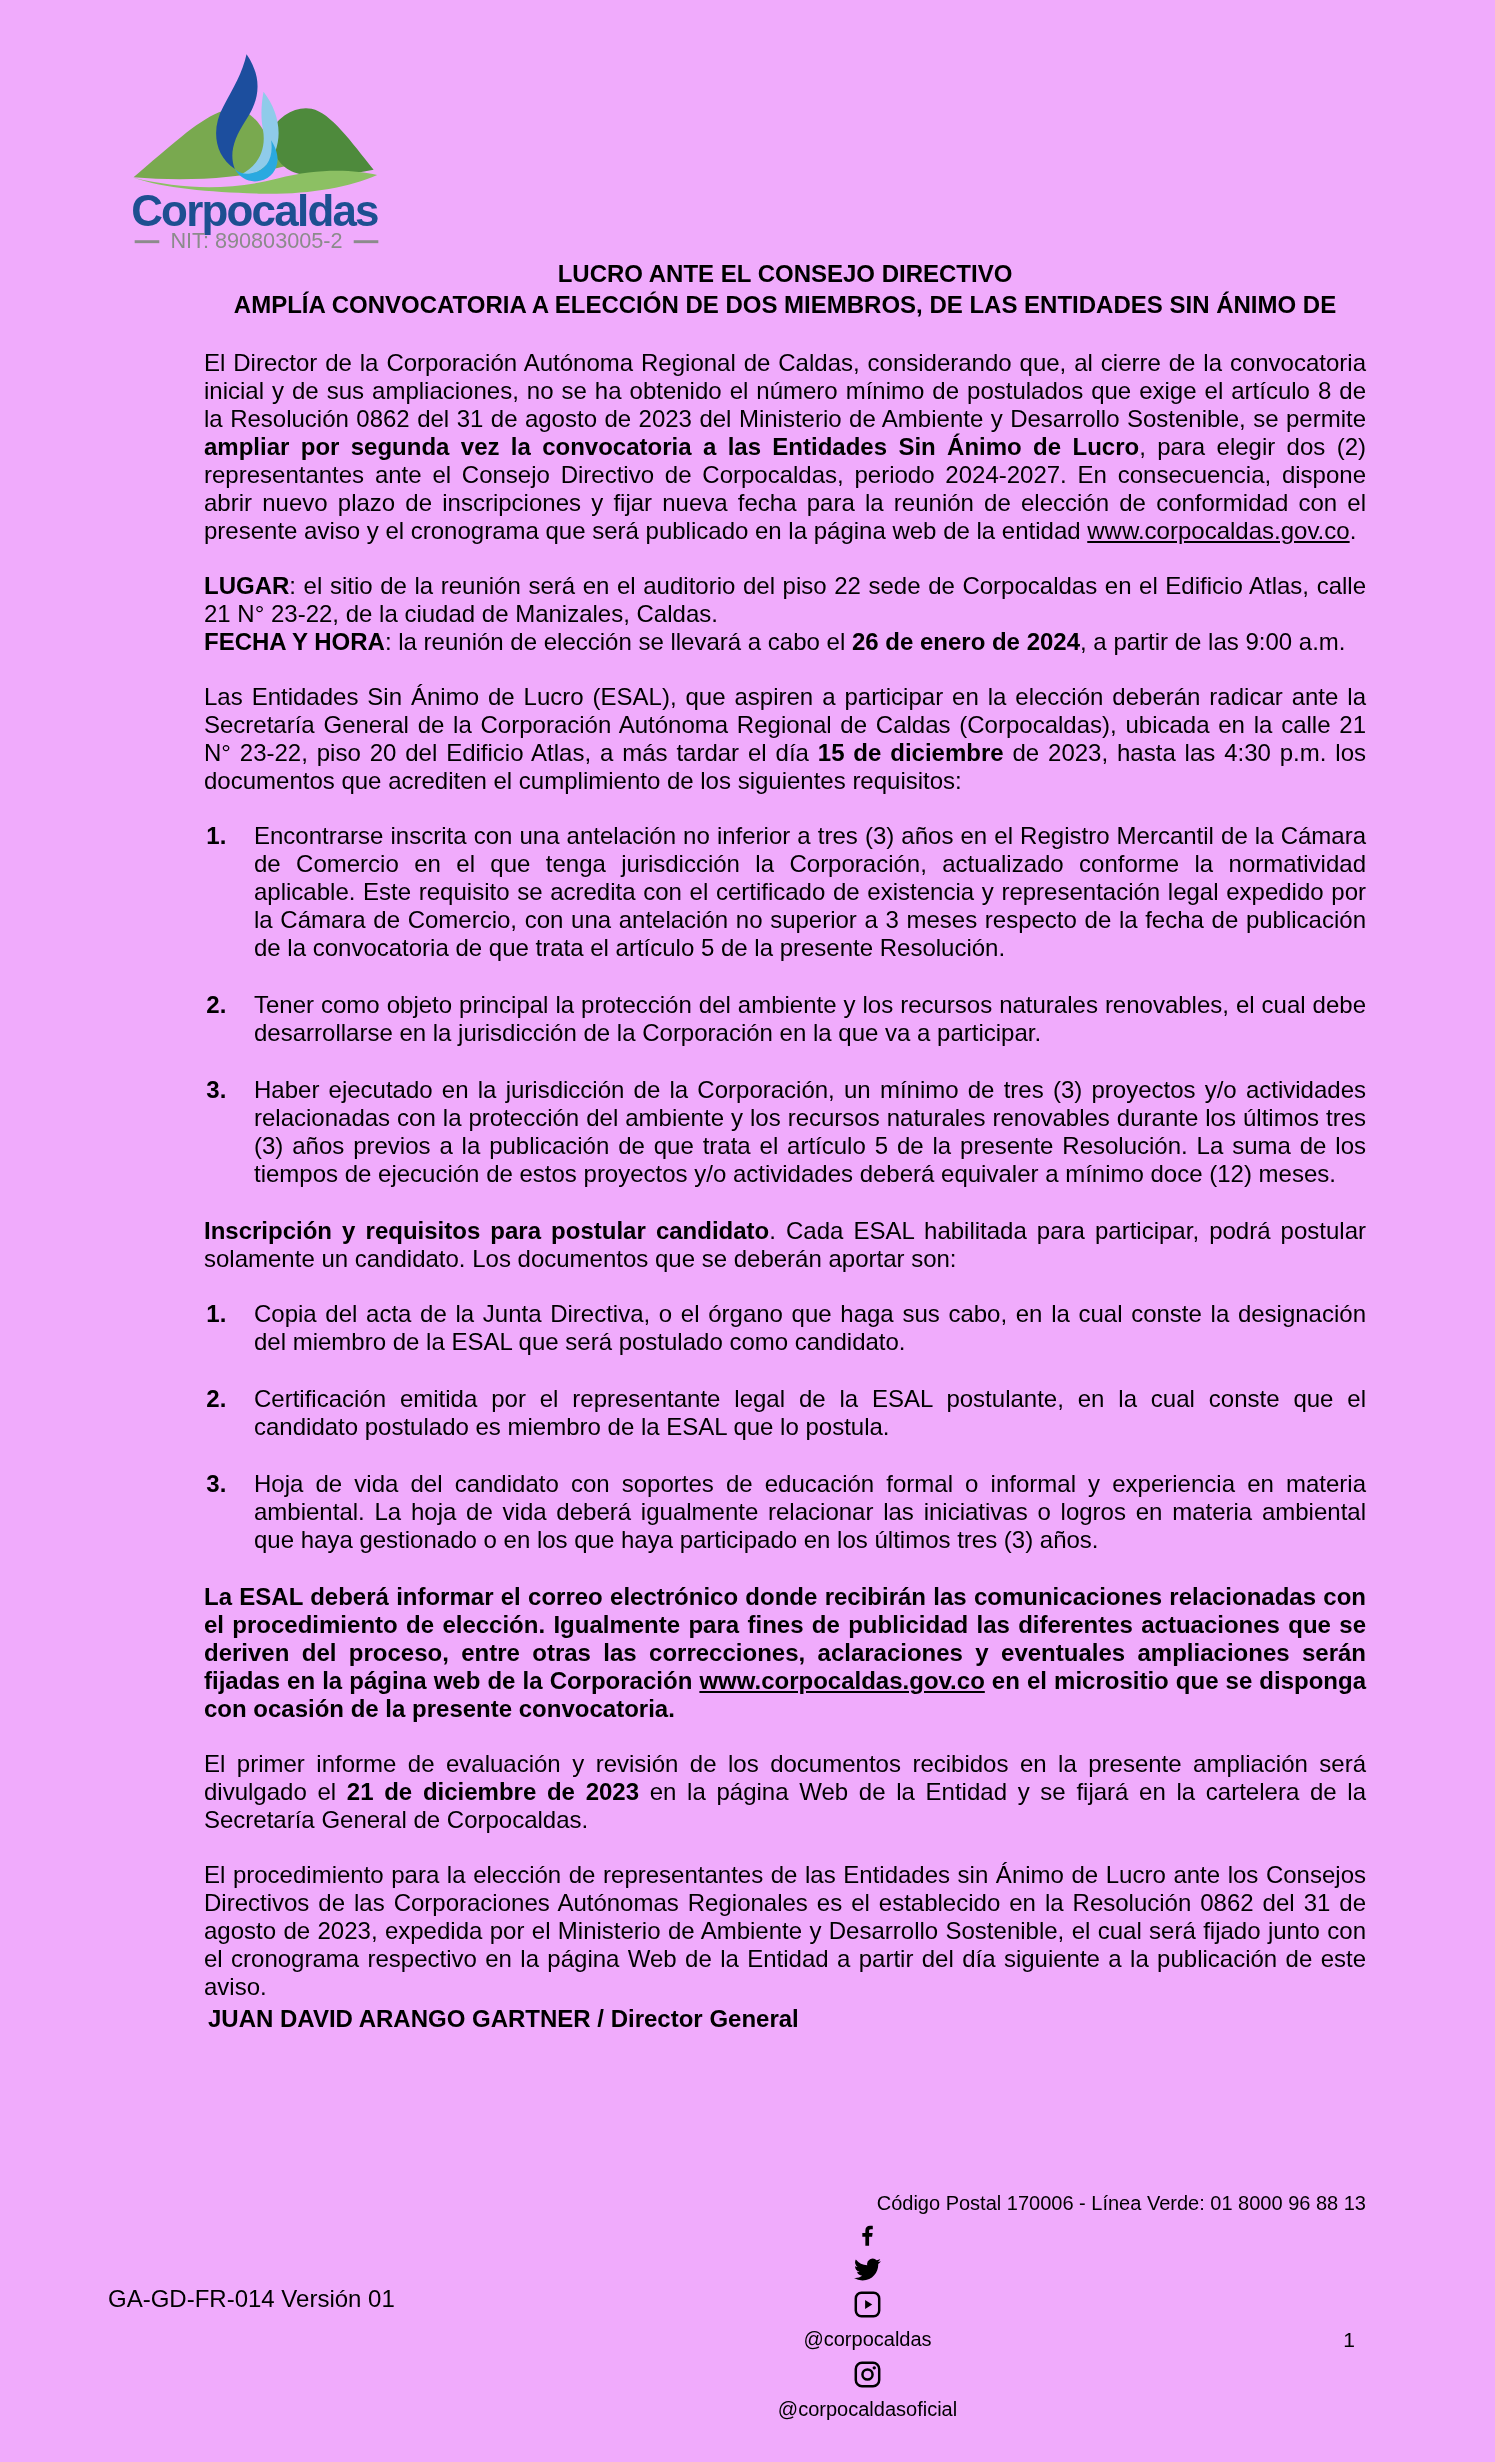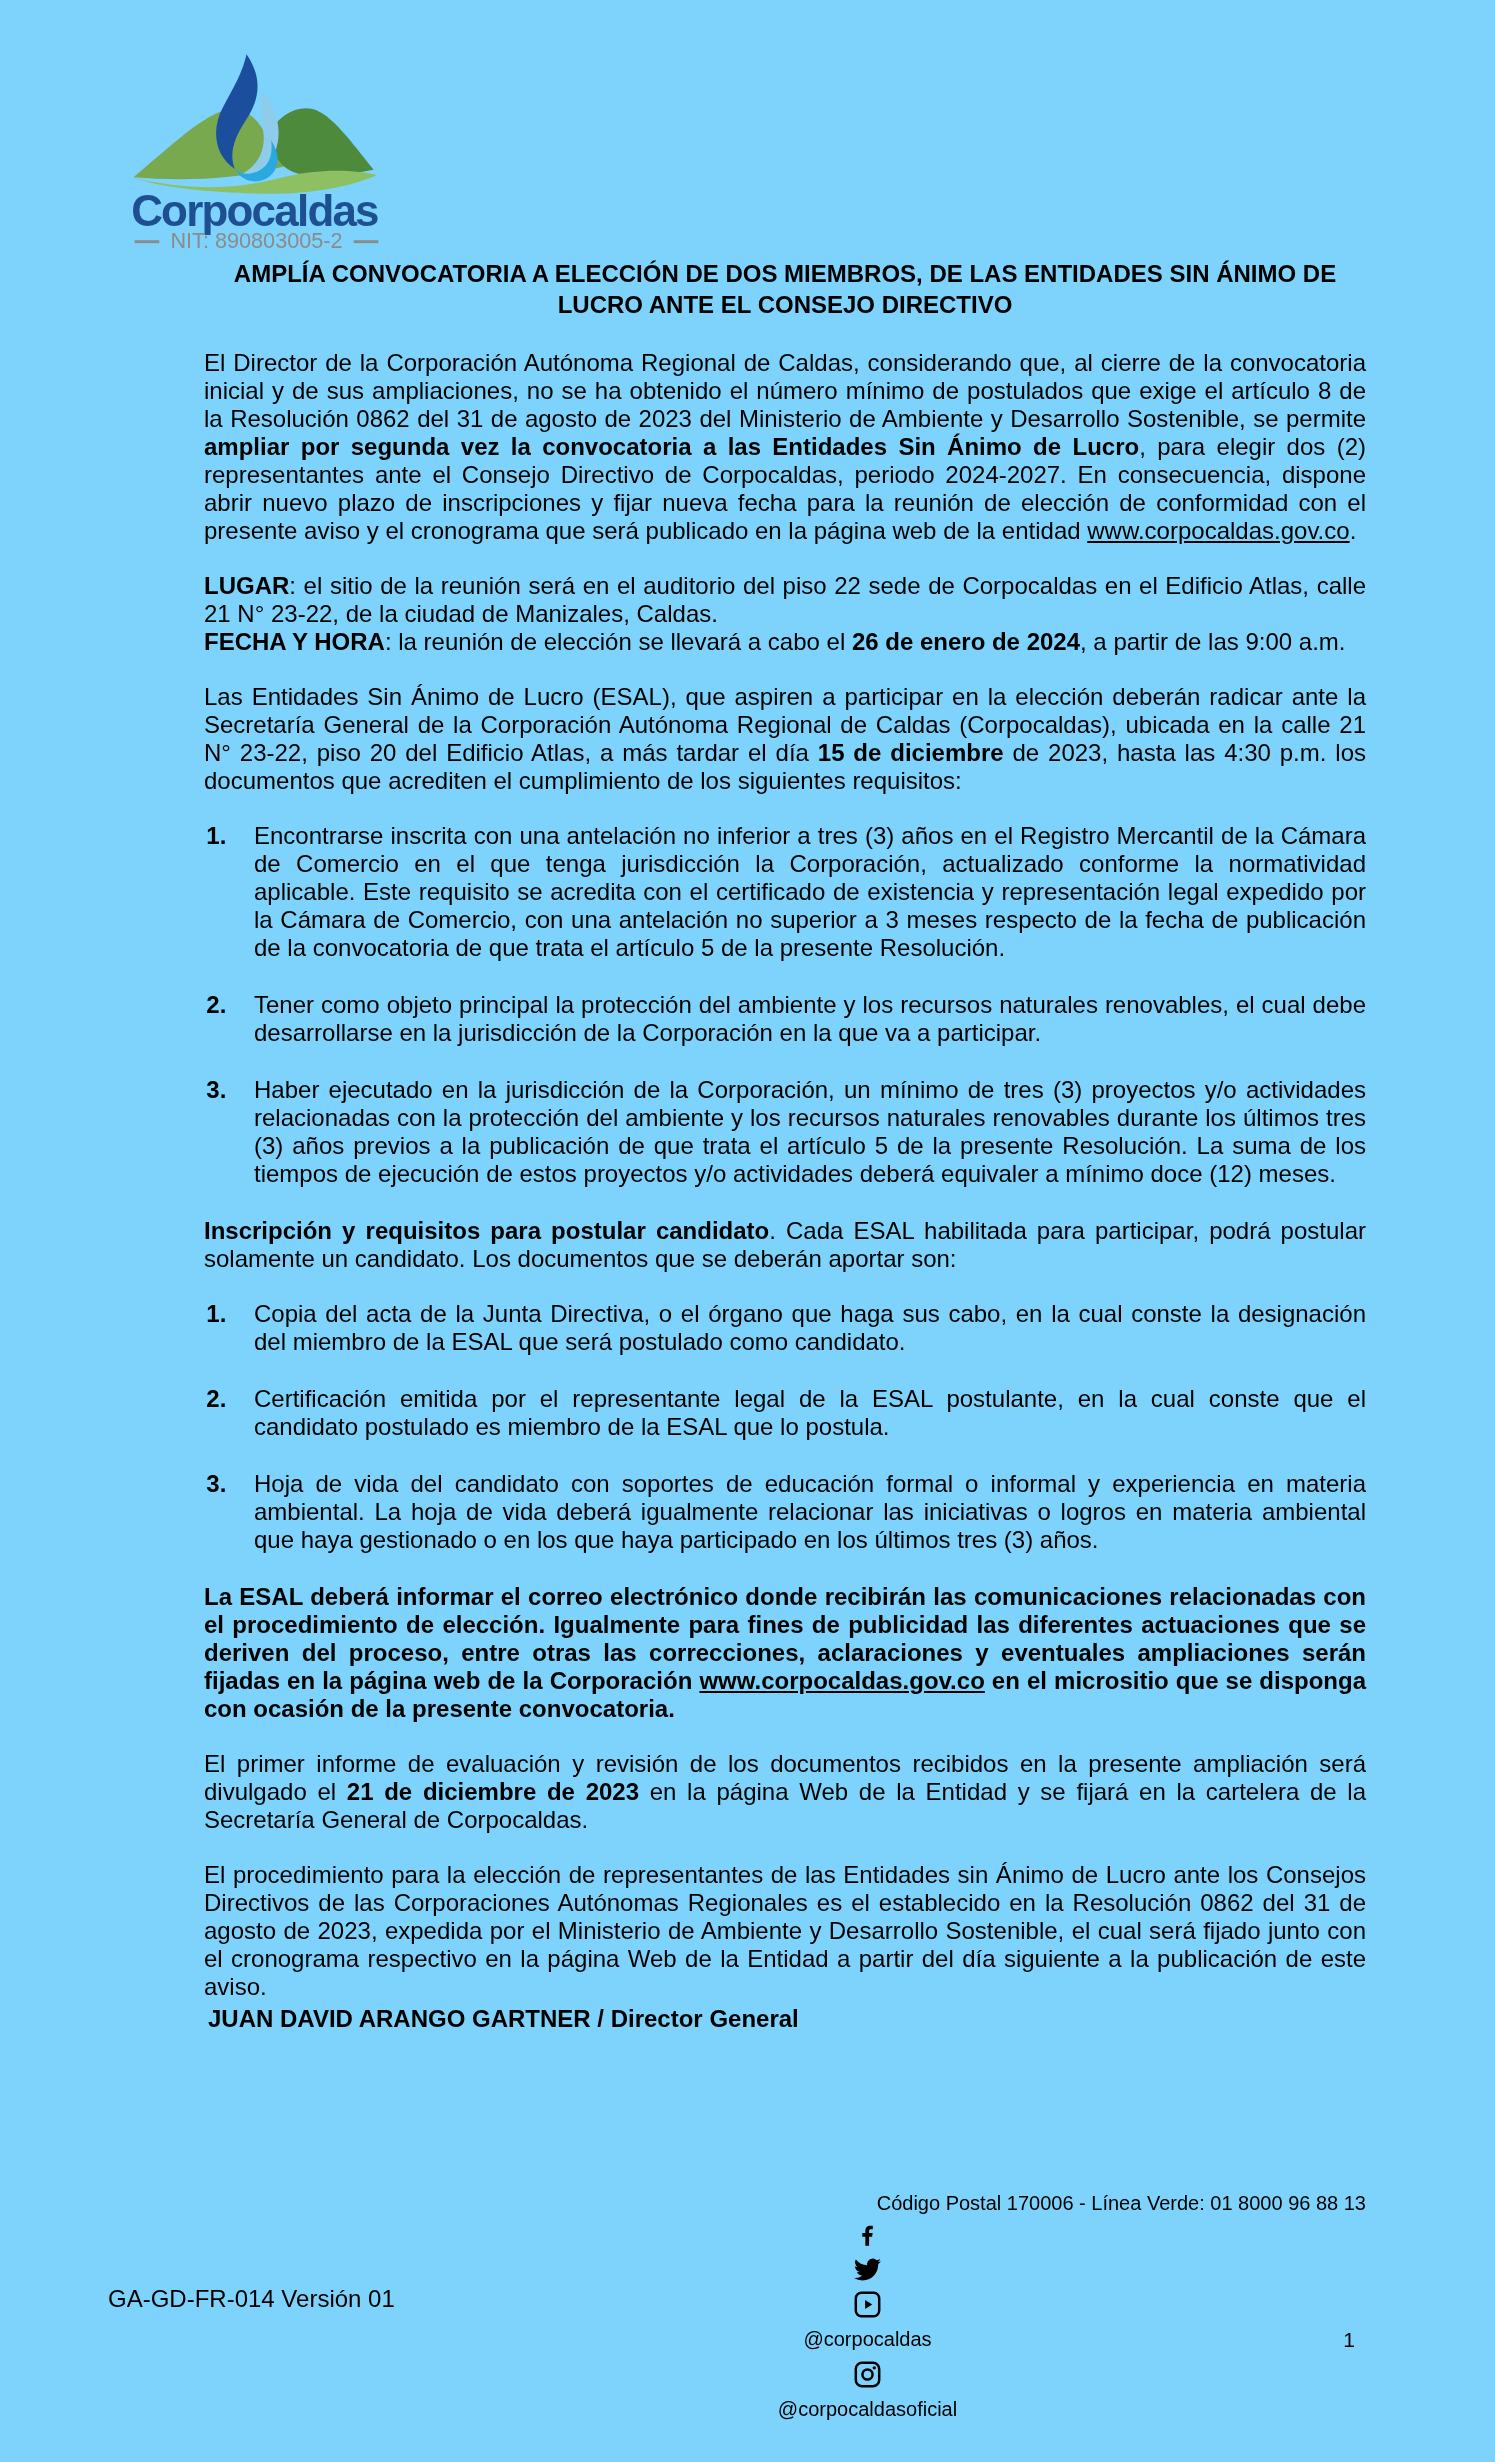--- a/index.html
+++ b/index.html
@@ -1,17 +1,17 @@
 <!DOCTYPE html>
 <html style="font-size:9.4px"><head>
 <meta charset="utf-8">
 <style>
   html, body { margin:0; padding:0; background:#ffffff; }
   .page {
-    position:relative; width:1495px; height:2462px; background:#7dd3fc;
+    position:relative; width:1495px; height:2462px; background:#f0abfc;
     font-family:"Liberation Sans", sans-serif; color:#000;
     overflow:hidden;
   }
   
   .logo { position:absolute; left:130px; top:53px; width:253px; height:197px; }
   .logo svg { width:100%; height:100%; display:block; }
   
   .content {
     position:absolute; left:204px; top:259px; width:1162px;
     font-size:24px; line-height:28px;
@@ -65,22 +65,22 @@
 
       <line x1="8" y1="322" x2="50" y2="322" stroke="#8B8B8B" stroke-width="5"></line>
       <text x="216" y="333" text-anchor="middle" font-family="Liberation Sans, sans-serif" font-size="37" fill="#8B8B8B">NIT: 890803005-2</text>
       <line x1="382" y1="322" x2="424" y2="322" stroke="#8B8B8B" stroke-width="5"></line>
     </svg>
   </div>
 
   <div class="content">
 
     <h1 class="doc-title" style="font-size:24px; line-height:30.5px;">
+      <span>LUCRO ANTE EL CONSEJO DIRECTIVO</span>
       <span>AMPLÍA CONVOCATORIA A ELECCIÓN DE DOS MIEMBROS, DE LAS ENTIDADES SIN ÁNIMO DE</span>
-      <span>LUCRO ANTE EL CONSEJO DIRECTIVO</span>
     </h1>
 
     <p><span>El Director de la Corporación Autónoma Regional de Caldas, considerando que, al cierre de la convocatoria inicial y de sus ampliaciones, no se ha obtenido el número mínimo de postulados que exige el artículo 8 de la Resolución 0862 del 31 de agosto de 2023 del Ministerio de Ambiente y Desarrollo Sostenible, se permite </span><b>ampliar por segunda vez la convocatoria a las Entidades Sin Ánimo de Lucro</b><span>, para elegir dos (2) representantes ante el Consejo Directivo de Corpocaldas, periodo 2024-2027. En consecuencia, dispone abrir nuevo plazo de inscripciones y fijar nueva fecha para la reunión de elección de conformidad con el presente aviso y el cronograma que será publicado en la página web de la entidad </span><span class="ulink">www.corpocaldas.gov.co</span><span>.</span></p>
 
     <p class="tight"><b>LUGAR</b><span>: el sitio de la reunión será en el auditorio del piso 22 sede de Corpocaldas en el Edificio Atlas, calle 21 N° 23-22, de la ciudad de Manizales, Caldas.</span></p>
     <p><b>FECHA Y HORA</b><span>: la reunión de elección se llevará a cabo el </span><b>26 de enero de 2024</b><span>, a partir de las 9:00 a.m.</span></p>
 
     <p><span>Las Entidades Sin Ánimo de Lucro (ESAL), que aspiren a participar en la elección deberán radicar ante la Secretaría General de la Corporación Autónoma Regional de Caldas (Corpocaldas), ubicada en la calle 21 N° 23-22, piso 20 del Edificio Atlas, a más tardar el día </span><b>15 de diciembre</b><span> de 2023, hasta las 4:30 p.m. los documentos que acrediten el cumplimiento de los siguientes requisitos:</span></p>
 
     <div class="li">

